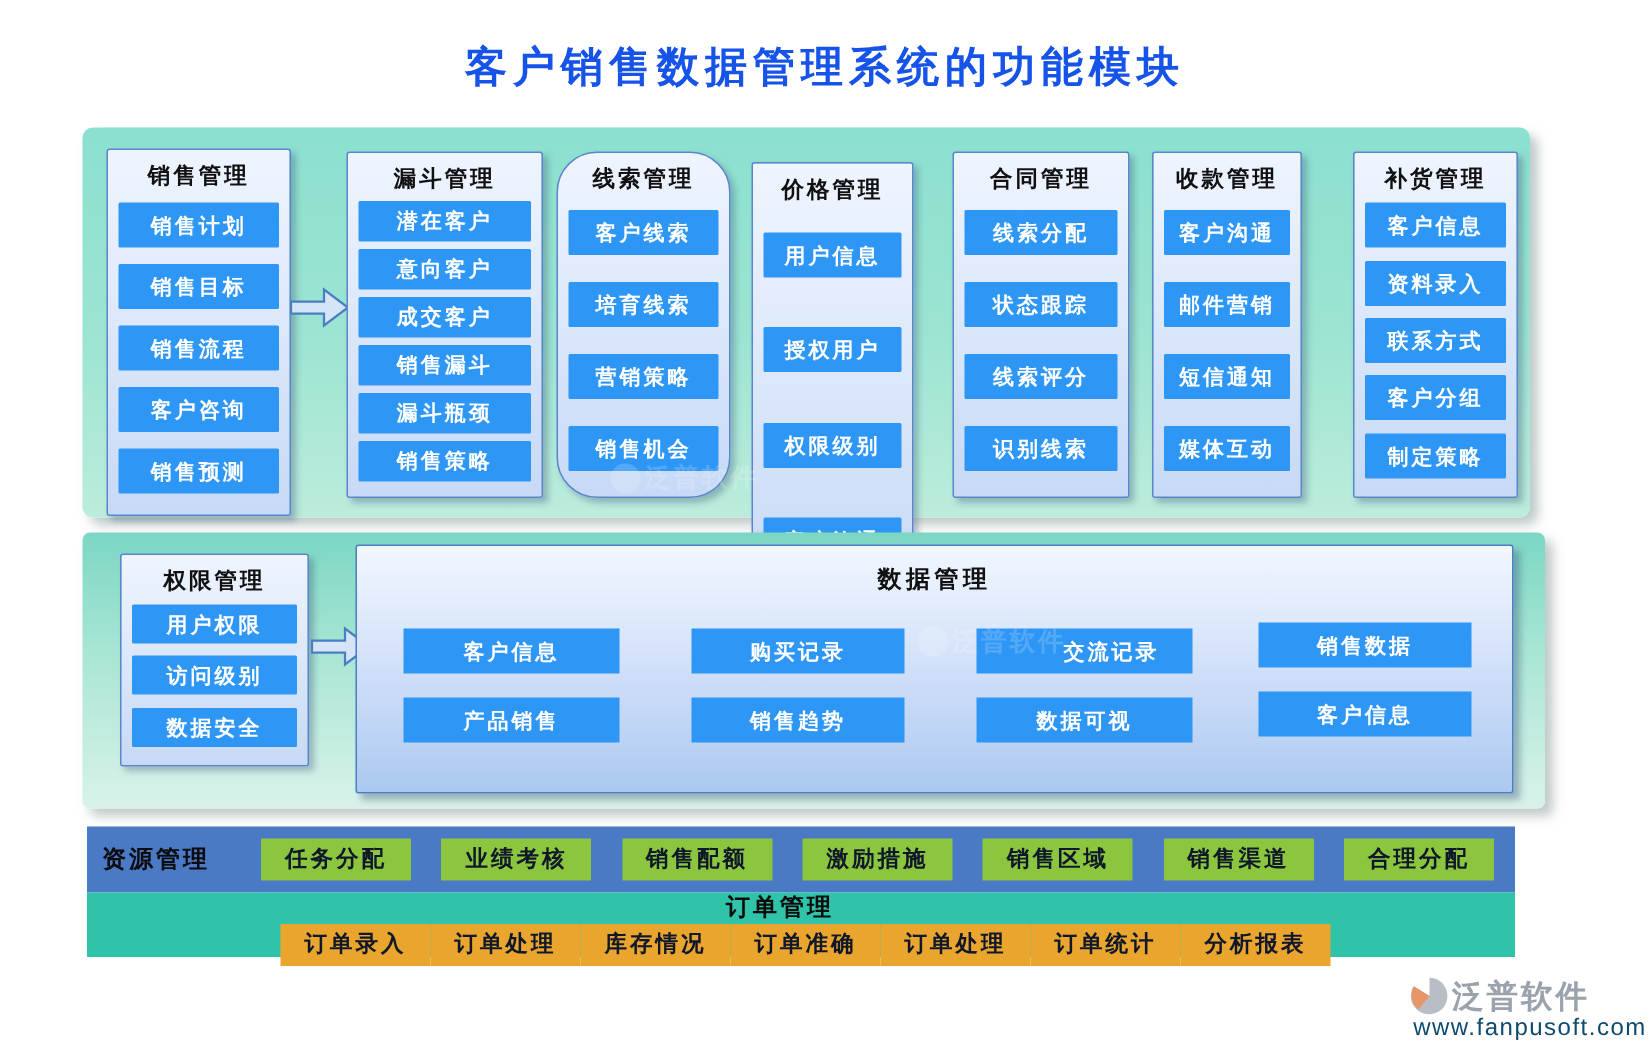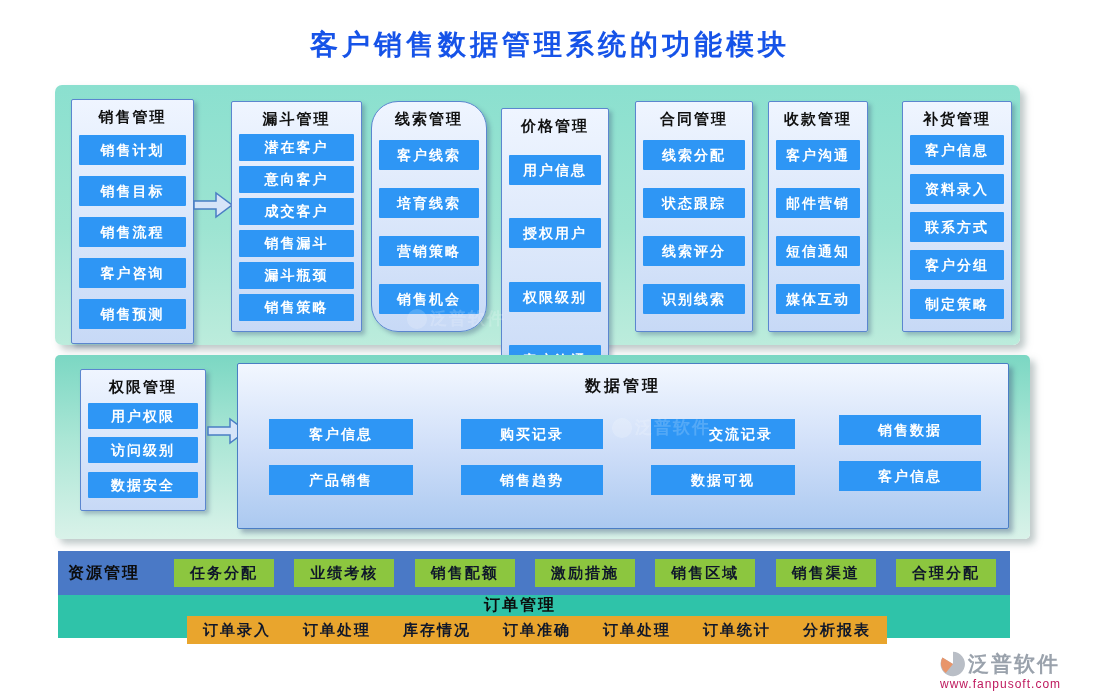--- a/index.html
+++ b/index.html
@@ -79,21 +79,21 @@
              text-align:center; color:#0f172a; font-weight:bold; font-size:15px;
              letter-spacing:2px; }
   .btn-green  { background:#8cc63f; }
   .btn-orange { background:#e9a52d; }
 
   
   .footer-logo { position:absolute; left:940px; top:650px; width:160px; }
   .brand-row { display:flex; align-items:center; }
   .brand-icon { width:26px; height:26px; margin-right:2px; }
   .brand-name { font-size:21px; font-weight:bold; color:#9aa2ac; letter-spacing:2px; }
-  .brand-url { font-size:12px; color:#be185d; letter-spacing:1px; text-align:left;
+  .brand-url { font-size:16px; color:#0c4a6e; letter-spacing:1px; text-align:center;
                margin-top:-1px; }
 
   
   .wm { position:absolute; display:flex; align-items:center; opacity:.18;
         pointer-events:none; }
   .wm .wm-dot { width:20px; height:20px; border-radius:50%; background:#fff;
                 margin-right:3px; }
   .wm .wm-text { font-size:17px; font-weight:bold; color:#ffffff; letter-spacing:2px; }
   .wm1 { left:352px; top:222px; }
   .wm2 { left:612px; top:416px; }

